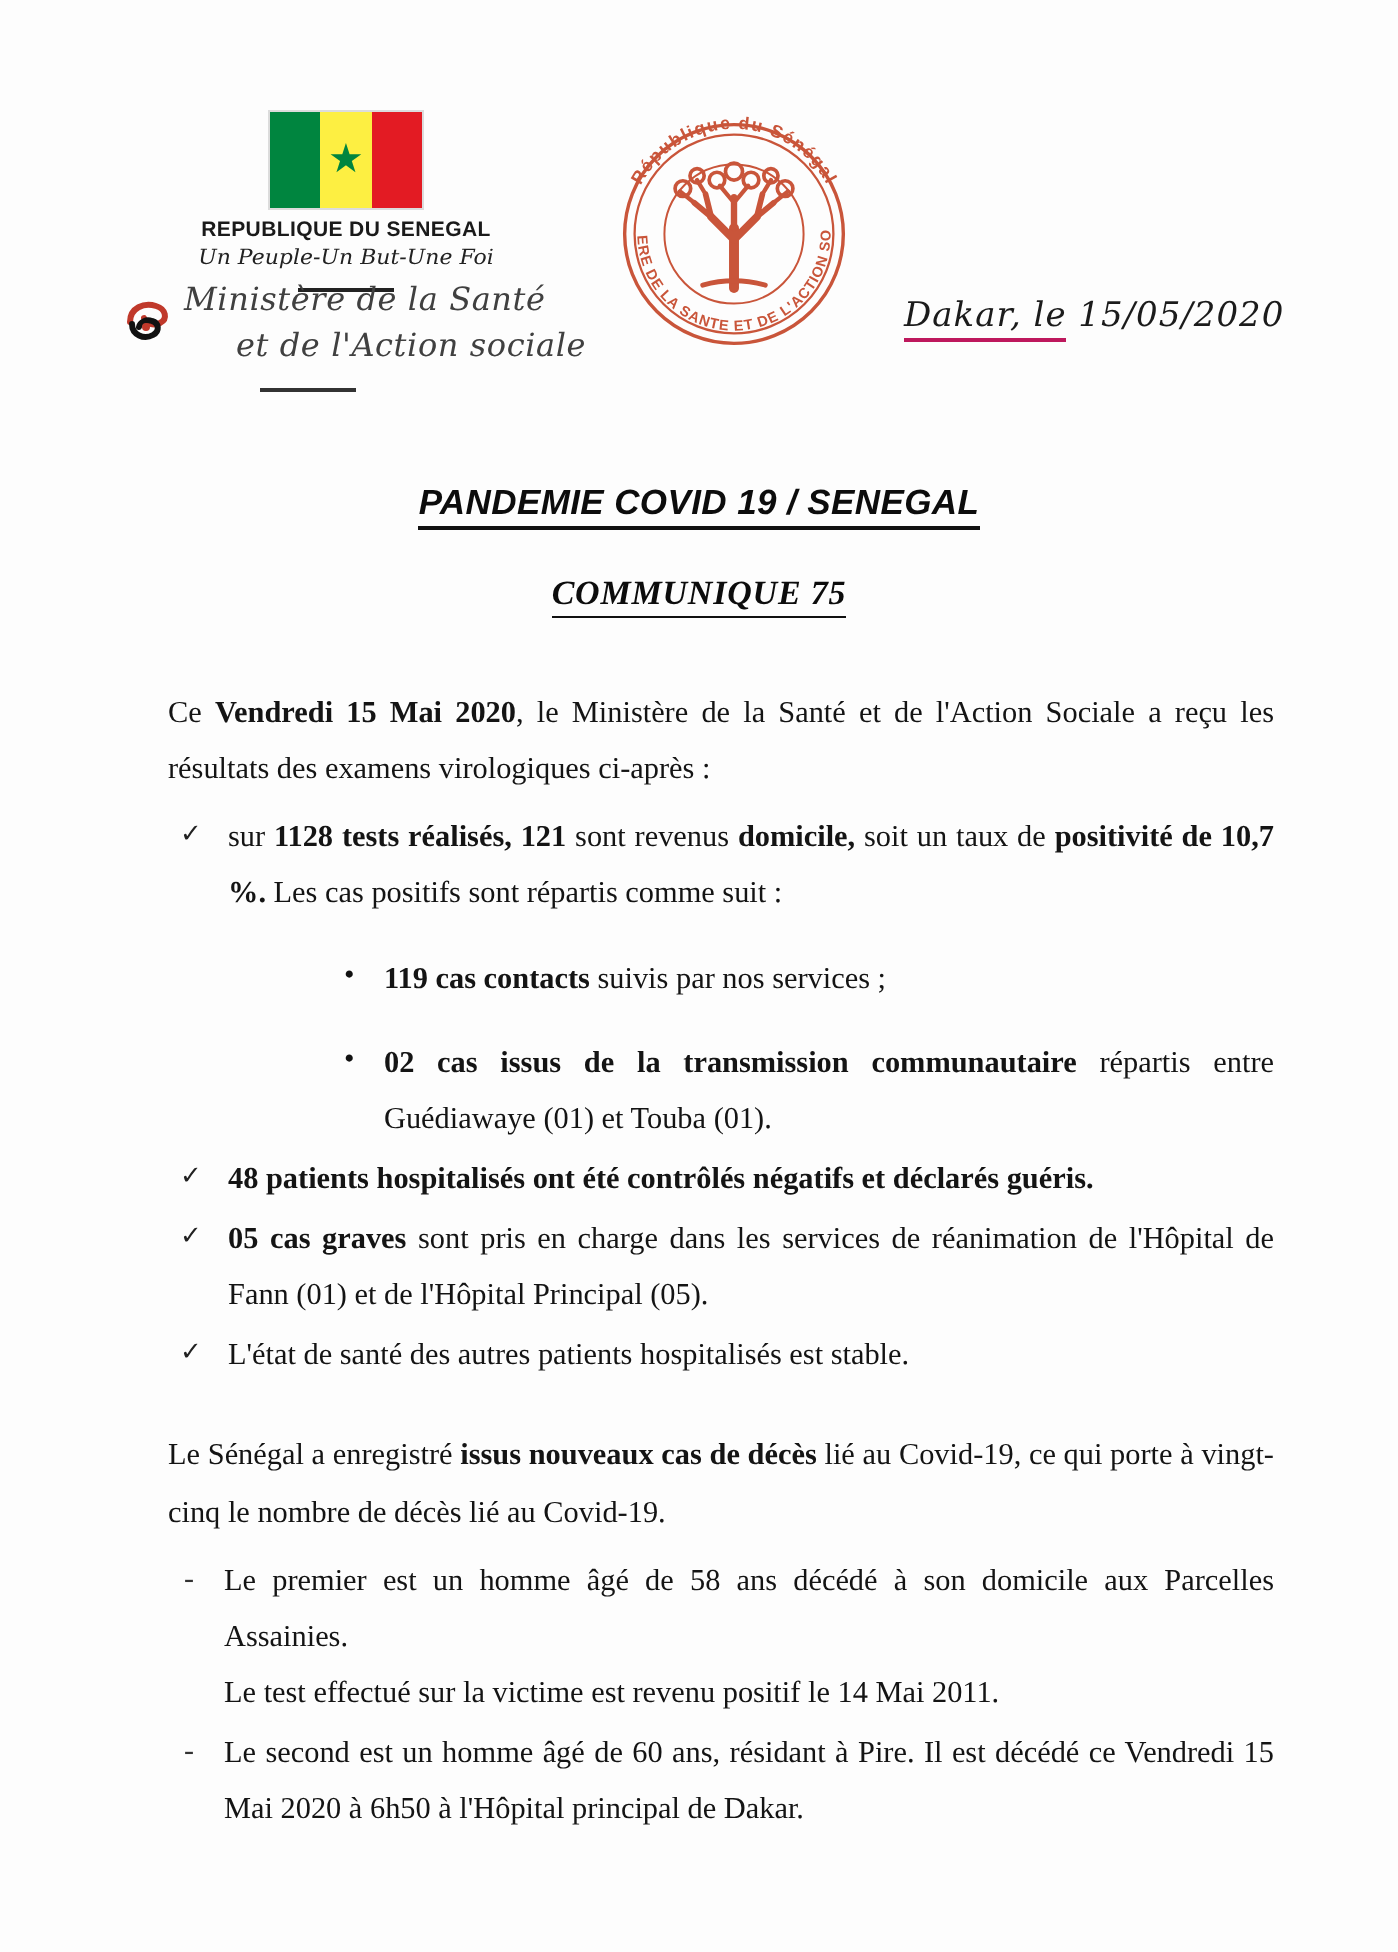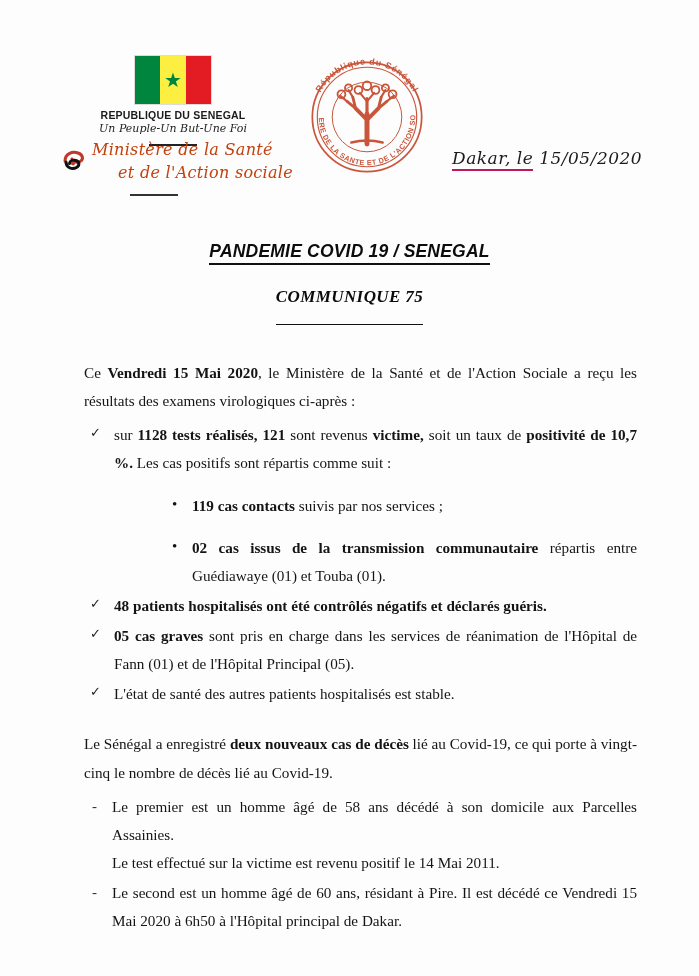--- a/index.html
+++ b/index.html
@@ -96,21 +96,21 @@
     width: 30px;
     height: 30px;
   }
   .ministry-lines {
     margin-left: 40px;
   }
   .ministry-name {
     font-family: "DejaVu Serif", "Liberation Serif", serif;
     font-style: italic;
     font-size: 16px;
-    color: #c2410c;
+    color: #404040;
     line-height: 1.45;
     letter-spacing: 0.3px;
   }
   .ministry-name.line2 {
     margin-left: 26px;
   }
   .hr-under-ministry {
     width: 48px;
     height: 2px;
     background: #333;
@@ -153,21 +153,21 @@
   }
   .sub-title {
     margin-top: 22px;
     font-family: "Liberation Serif", "DejaVu Serif", serif;
     font-weight: bold;
     font-style: italic;
     font-size: 17px;
     letter-spacing: 0.4px;
     display: inline-block;
     border-bottom: 1.8px solid #111;
-    padding-bottom: 17px;
+    padding-bottom: 1px;
     color: #0c0c0c;
     text-align: right;
   }
 
   
   .body-wrap {
     margin: 34px 62px 0 84px;
     font-size: 15.2px;
     line-height: 1.85;
     text-align: justify;
@@ -295,21 +295,21 @@
   </div>
 
   <div class="body-wrap">
 
     <p class="para">
       <span>Ce </span><b>Vendredi 15 Mai 2020</b><span>, le Ministère de la Santé et de l'Action Sociale a reçu les résultats des examens virologiques ci-après :</span>
     </p>
 
     <ul class="checklist">
       <li>
-        <span>sur </span><b>1128 tests réalisés, 121</b><span> sont revenus </span><b>victime,</b><span> soit un taux de </span><b>positivité de 10,7 %.</b><span>  Les cas positifs sont répartis comme suit :</span>
+        <span>sur </span><b>1128 tests réalisés, 121</b><span> sont revenus </span><b>domicile,</b><span> soit un taux de </span><b>positivité de 10,7 %.</b><span>  Les cas positifs sont répartis comme suit :</span>
       </li>
     </ul>
 
     <div class="nested-block">
       <ul class="dotlist">
         <li>
           <b>119 cas contacts</b><span> suivis par nos services ;</span>
         </li>
         <li>
           <b>02 cas issus de la transmission communautaire</b><span> répartis entre Guédiawaye (01) et Touba (01).</span>
@@ -323,21 +323,21 @@
       </li>
       <li>
         <b>05 cas graves</b><span> sont pris en charge dans les services de réanimation de l'Hôpital de Fann (01) et de l'Hôpital Principal (05).</span>
       </li>
       <li class="no-justify">
         <span>L'état de santé des autres patients hospitalisés est stable.</span>
       </li>
     </ul>
 
     <p class="para gap-lg">
-      <span>Le Sénégal a enregistré </span><b>deux nouveaux cas de décès</b><span> lié au Covid-19, ce qui porte à vingt-cinq le nombre de décès lié au Covid-19.</span>
+      <span>Le Sénégal a enregistré </span><b>issus nouveaux cas de décès</b><span> lié au Covid-19, ce qui porte à vingt-cinq le nombre de décès lié au Covid-19.</span>
     </p>
 
     <ul class="dashlist">
       <li>
         <span>Le premier est un homme âgé de 58 ans décédé à son domicile aux Parcelles Assainies.</span>
         <div class="no-justify">Le test effectué sur la victime est revenu positif le 14 Mai 2011.</div>
       </li>
       <li>
         <span>Le second est un homme âgé de 60 ans, résidant à Pire. Il est décédé ce Vendredi 15 Mai 2020 à 6h50 à l'Hôpital principal de Dakar.</span>
       </li>

